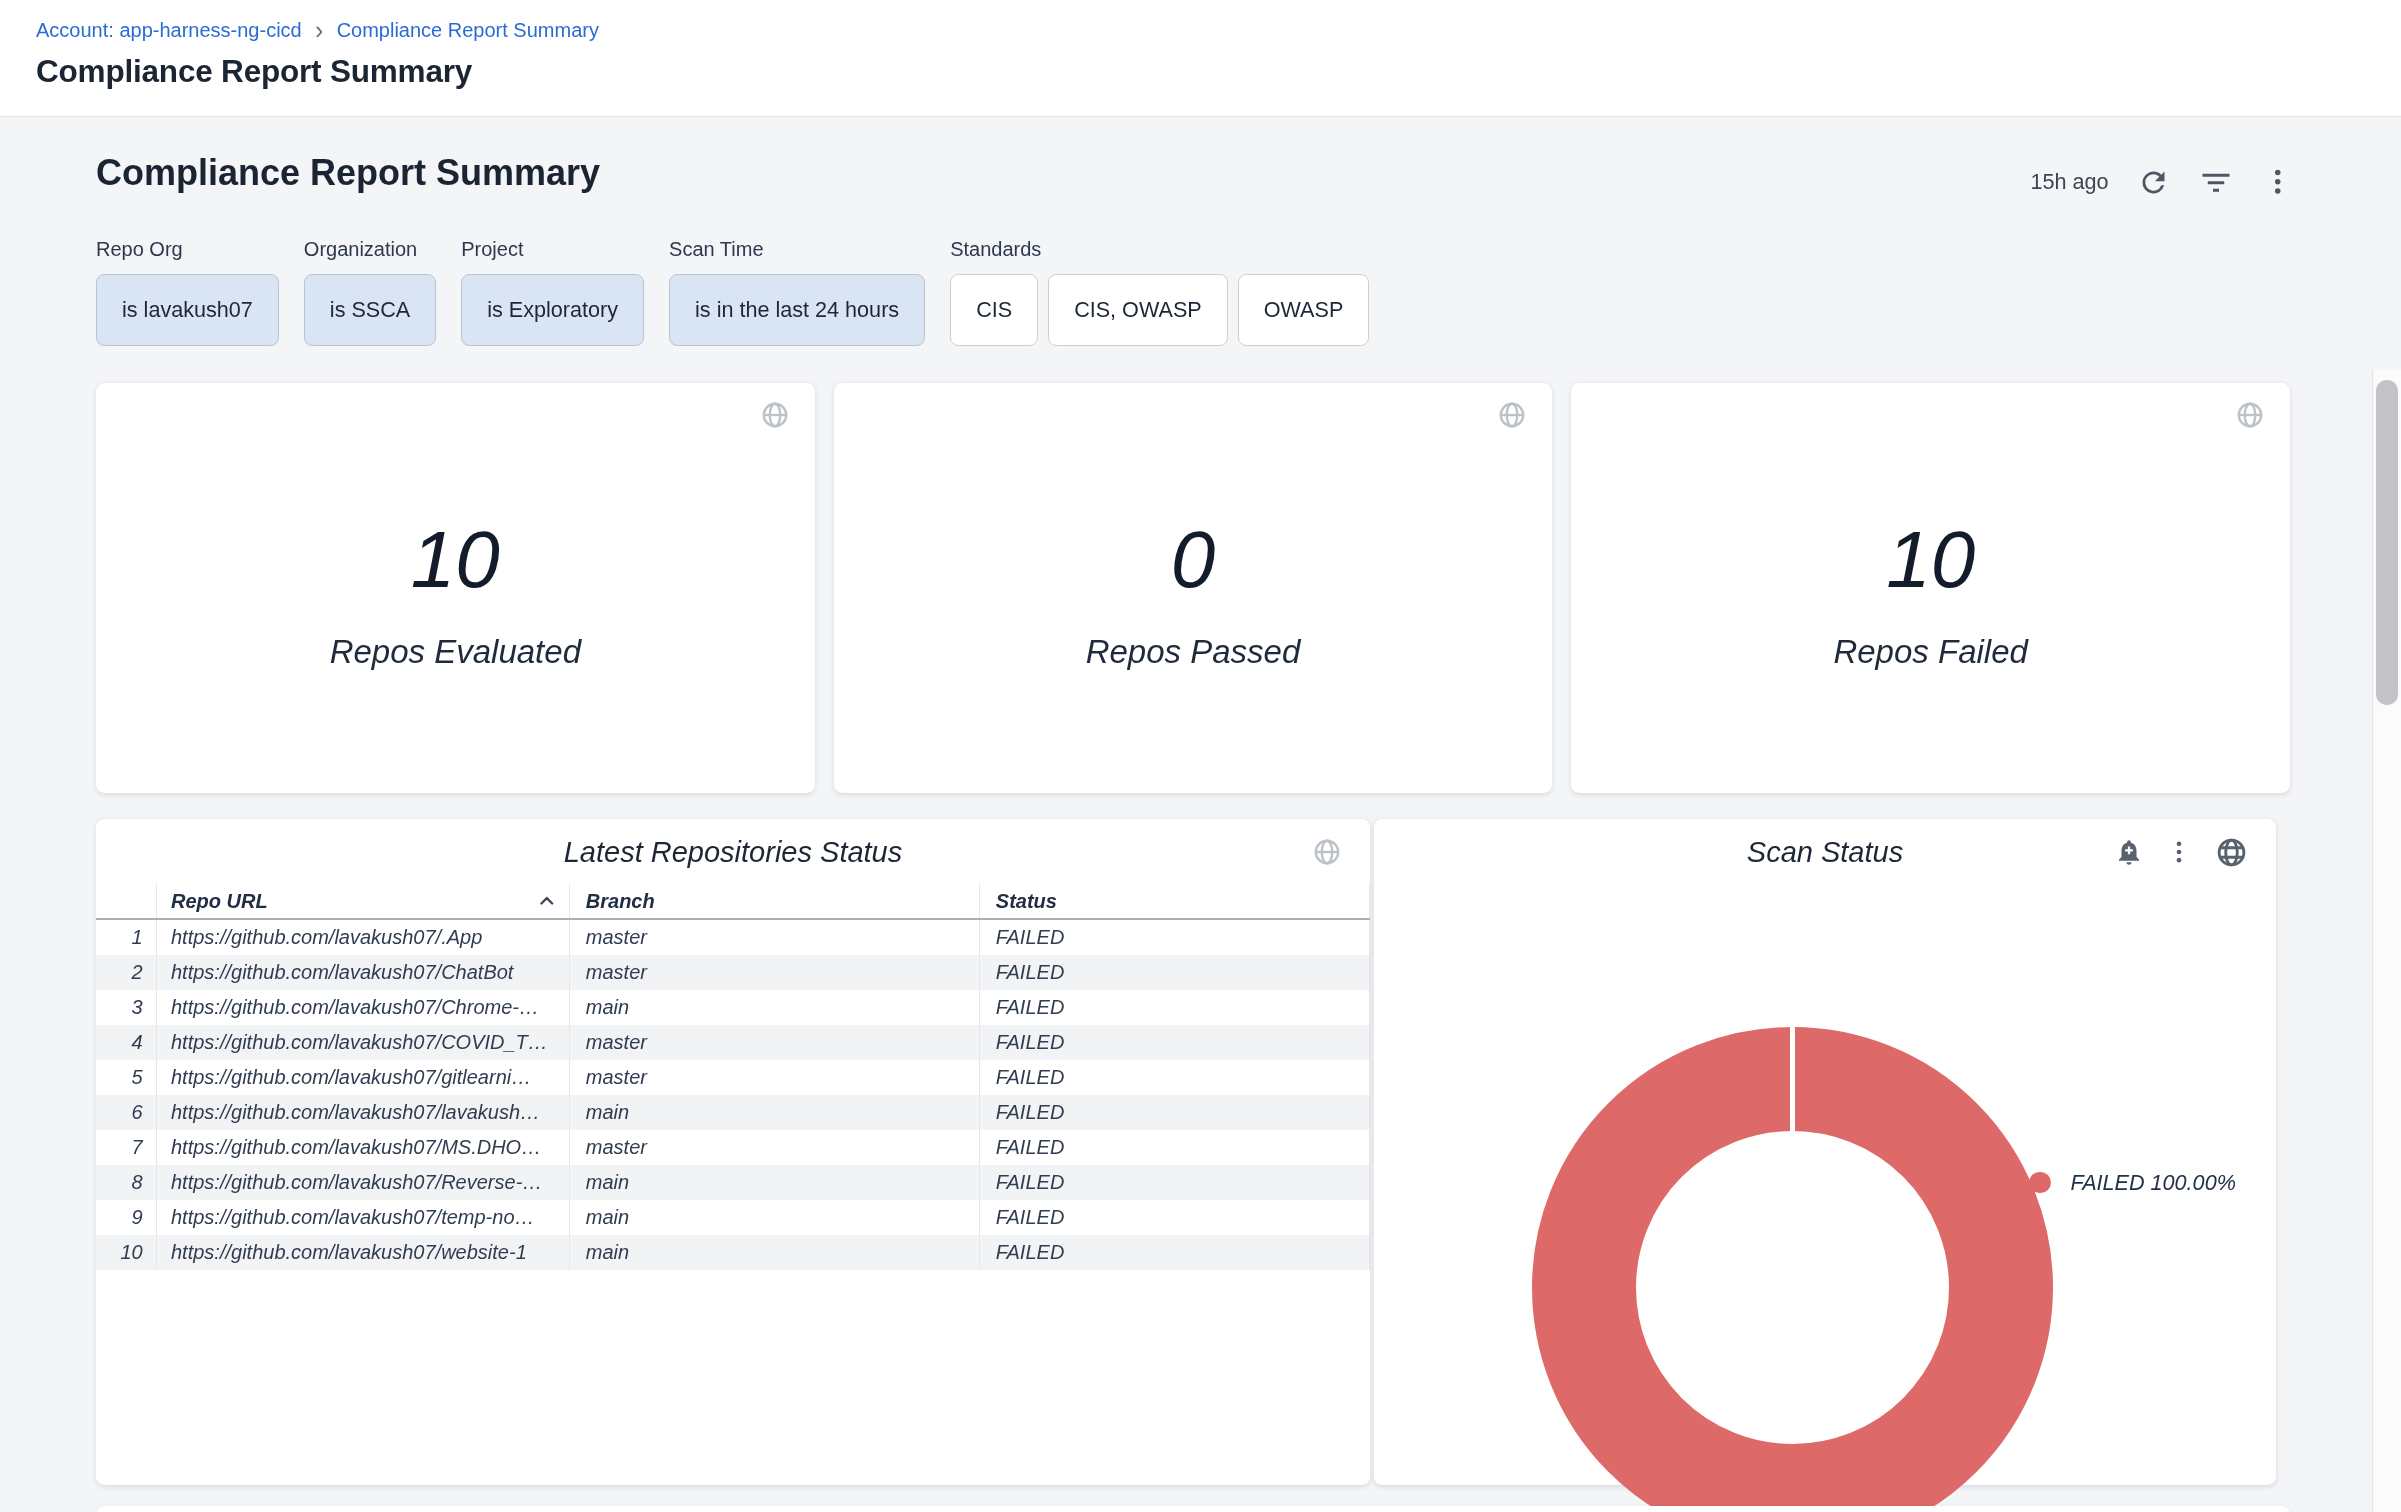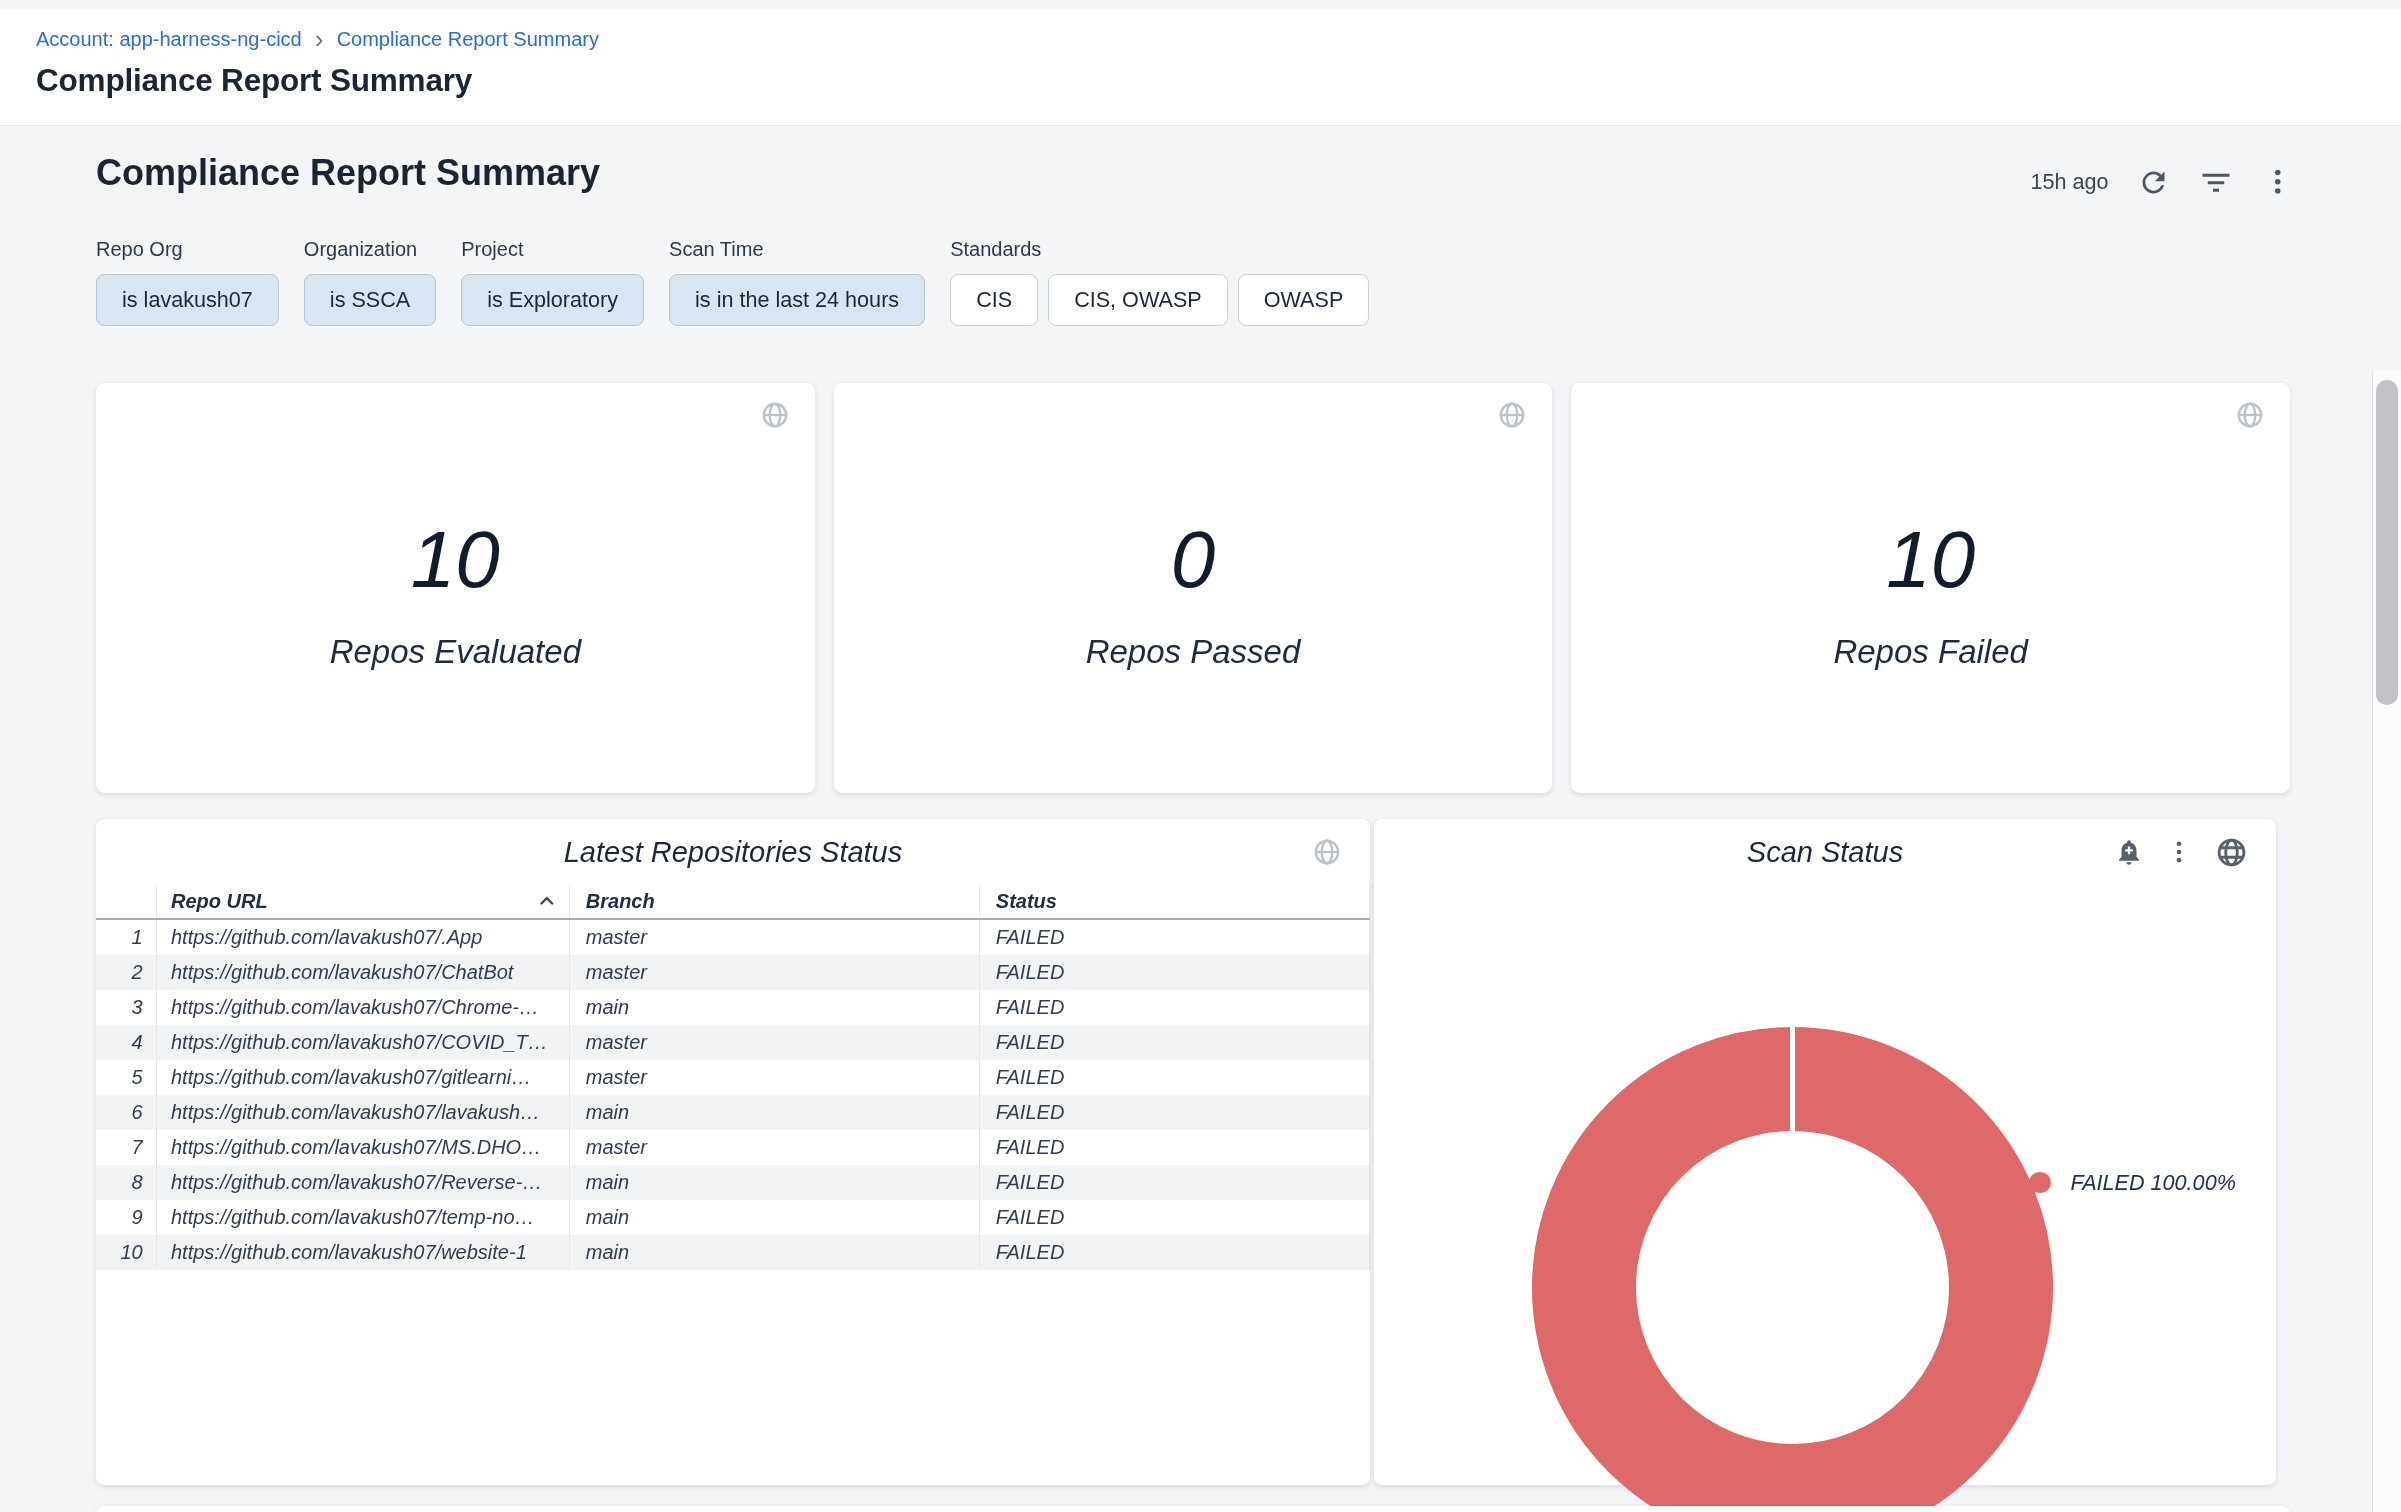--- a/index.html
+++ b/index.html
@@ -1,21 +1,21 @@
 <!DOCTYPE html>
 <html style="font-size:13.3px"><head>
 <meta charset="utf-8">
 <style>
   * { margin:0; padding:0; box-sizing:border-box; }
   html,body { width:2401px; height:1512px; overflow:hidden; }
   body { font-family:"Liberation Sans","DejaVu Sans",sans-serif; background:#f4f5f7; }
   .root { position:relative; width:2401px; height:1512px; background:#f4f5f7; overflow:hidden; }
 
   
-  .topbar { position:absolute; top:9px; left:0; width:2401px; height:117px; background:#ffffff;
+  .topbar { position:absolute; top:0; left:0; width:2401px; height:117px; background:#ffffff;
             border-bottom:0.8px solid #e4e7ea; padding:18px 0 0 36px; z-index:5; }
   .breadcrumb { display:flex; align-items:center; font-size:20px; line-height:25px; }
   .bc-link { color:#2b6cd4; text-decoration:none; cursor:pointer; }
   .bc-sep { color:#64748b; font-size:25px; line-height:21.6px; margin:0 13.3px; }
   .page-title { margin-top:10px; font-size:31.5px; font-weight:700; color:#1c2534; letter-spacing:-0.2px; }
 
   
   .content { position:absolute; top:117px; left:0; right:0; bottom:0; background:#f4f5f7; }
 
   .dash-title { position:absolute; left:96px; top:35px; font-size:36px; font-weight:600; color:#1b2433; }
@@ -24,21 +24,21 @@
   .ago { font-size:21.6px; color:#3c4554; }
   .icon { display:inline-flex; align-items:center; justify-content:center; cursor:pointer; }
   .icon svg { display:block; }
   .meta .icon { color:#4d5864; }
 
   
   .filters { position:absolute; left:96px; top:121px; display:flex; gap:25px; align-items:flex-start; }
   .fgroup { display:flex; flex-direction:column; }
   .flabel { font-size:20px; color:#2c3850; margin-bottom:13.3px; }
   .fchips { display:flex; gap:10px; }
-  .chip { height:52px; padding:0 25px; border-radius:8.3px; font-family:inherit; font-size:21.6px; font-weight:500;
+  .chip { height:72px; padding:0 25px; border-radius:8.3px; font-family:inherit; font-size:21.6px; font-weight:500;
           color:#1d2738; background:#ffffff; border:0.8px solid #c9cfd6; display:inline-flex; align-items:center;
           cursor:pointer; white-space:nowrap; }
   .chip.sel { background:#d9e5f2; border-color:#b6c3d2; }
 
   
   .card { background:#ffffff; border-radius:8.3px; box-shadow:0 1.7px 5px rgba(26,36,54,0.12); position:relative;font-style:italic; }
 
   .metrics { position:absolute; left:96px; top:266px; width:2194px; height:410px;
              display:grid; grid-template-columns:1fr 1fr 1fr; gap:19px; }
   .metric { display:flex; flex-direction:column; align-items:center; padding-top:137px; }

